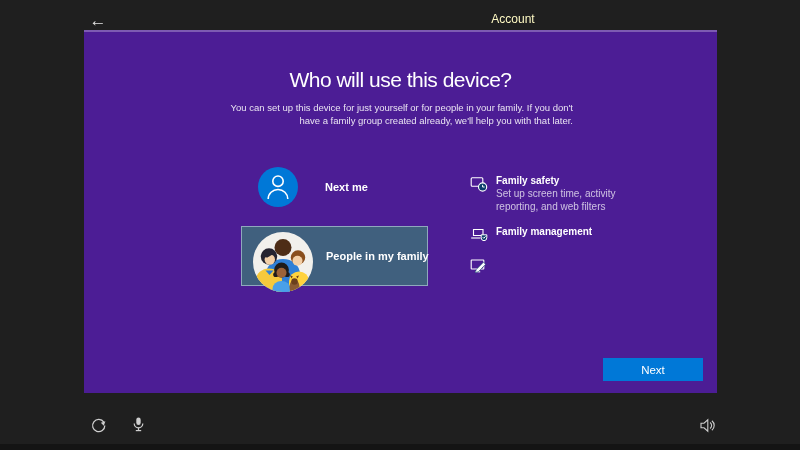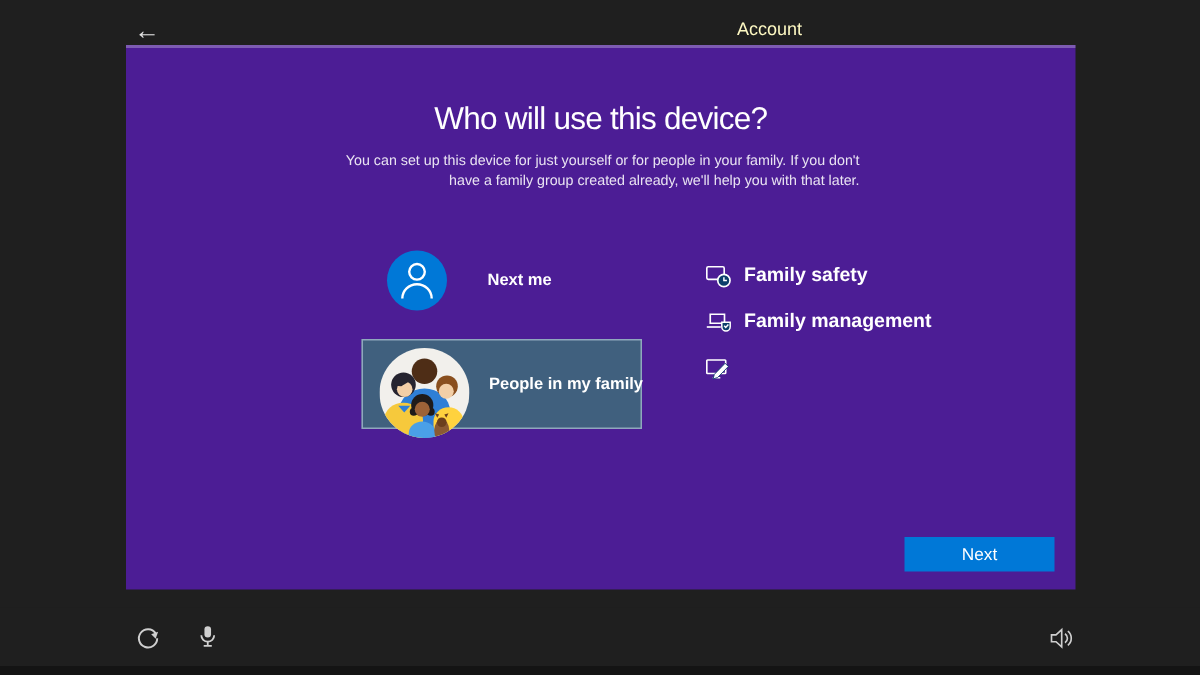--- a/index.html
+++ b/index.html
@@ -52,21 +52,21 @@
     background:#40607e;border:1px solid #8fa8bd;cursor:pointer;
   }
   .family-circle{position:absolute;left:11px;top:5px;width:60px;height:60px;}
   
   .features{
     position:absolute;left:386px;top:143px;width:165px;
     display:flex;flex-direction:column;gap:13px;
   }
   .feature{display:flex;gap:8px;}
   .feature-icon{width:18px;height:18px;flex:none;margin-top:0px;}
-  .feature-title{color:#ffffff;font-size:13px;font-weight:bold;margin-bottom:2px;}
+  .feature-title{color:#ffffff;font-size:10px;font-weight:bold;margin-bottom:2px;}
   .feature-desc{color:rgba(255,255,255,0.72);font-size:10px;line-height:1.25;max-width:132px;}
   
   .next-btn{
     position:absolute;right:14px;bottom:12px;width:100px;height:23px;
     background:#0078d7;border:none;color:#ffffff;font-size:11.5px;
     font-family:"Liberation Sans",sans-serif;cursor:pointer;
     display:flex;align-items:center;justify-content:center;margin-top:40px;
   }
   
   .sysbar{position:absolute;left:0;top:405px;width:800px;height:45px;background:#1f1f1f;}
@@ -145,20 +145,21 @@
   <div class="features">
 
     <div class="feature">
       <svg class="feature-icon" viewBox="0 0 18 18">
         <rect x="1.2" y="2.8" width="11.6" height="8.4" rx="1" fill="none" stroke="#ffffff" stroke-width="1.1"></rect>
         <circle cx="12.6" cy="12" r="4.1" fill="#0c3e6b" stroke="#ffffff" stroke-width="1.1"></circle>
         <path d="M12.6,9.9 v2.1 h2" fill="none" stroke="#ffffff" stroke-width="1"></path>
       </svg>
       <div>
         <div class="feature-title">Family safety</div>
+        <div class="feature-desc">Set up screen time, activity reporting, and web filters</div>
       </div>
     </div>
 
     <div class="feature">
       <svg class="feature-icon" viewBox="0 0 18 18">
         <path d="M3.5,3.5 h9.5 v6 h-9.5 z" fill="none" stroke="#ffffff" stroke-width="1.1"></path>
         <path d="M1.2,12 h9.3" fill="none" stroke="#ffffff" stroke-width="1.1"></path>
         <path d="M11.2,8.8 h5.6 v3 a2.9,2.9 0 0 1 -2.8,2.9 a2.9,2.9 0 0 1 -2.8,-2.9 z" fill="#0c3e6b" stroke="#ffffff" stroke-width="1"></path>
         <path d="M12.8,11.2 l1,1.1 l1.8,-2" fill="none" stroke="#ffffff" stroke-width="1"></path>
       </svg>

